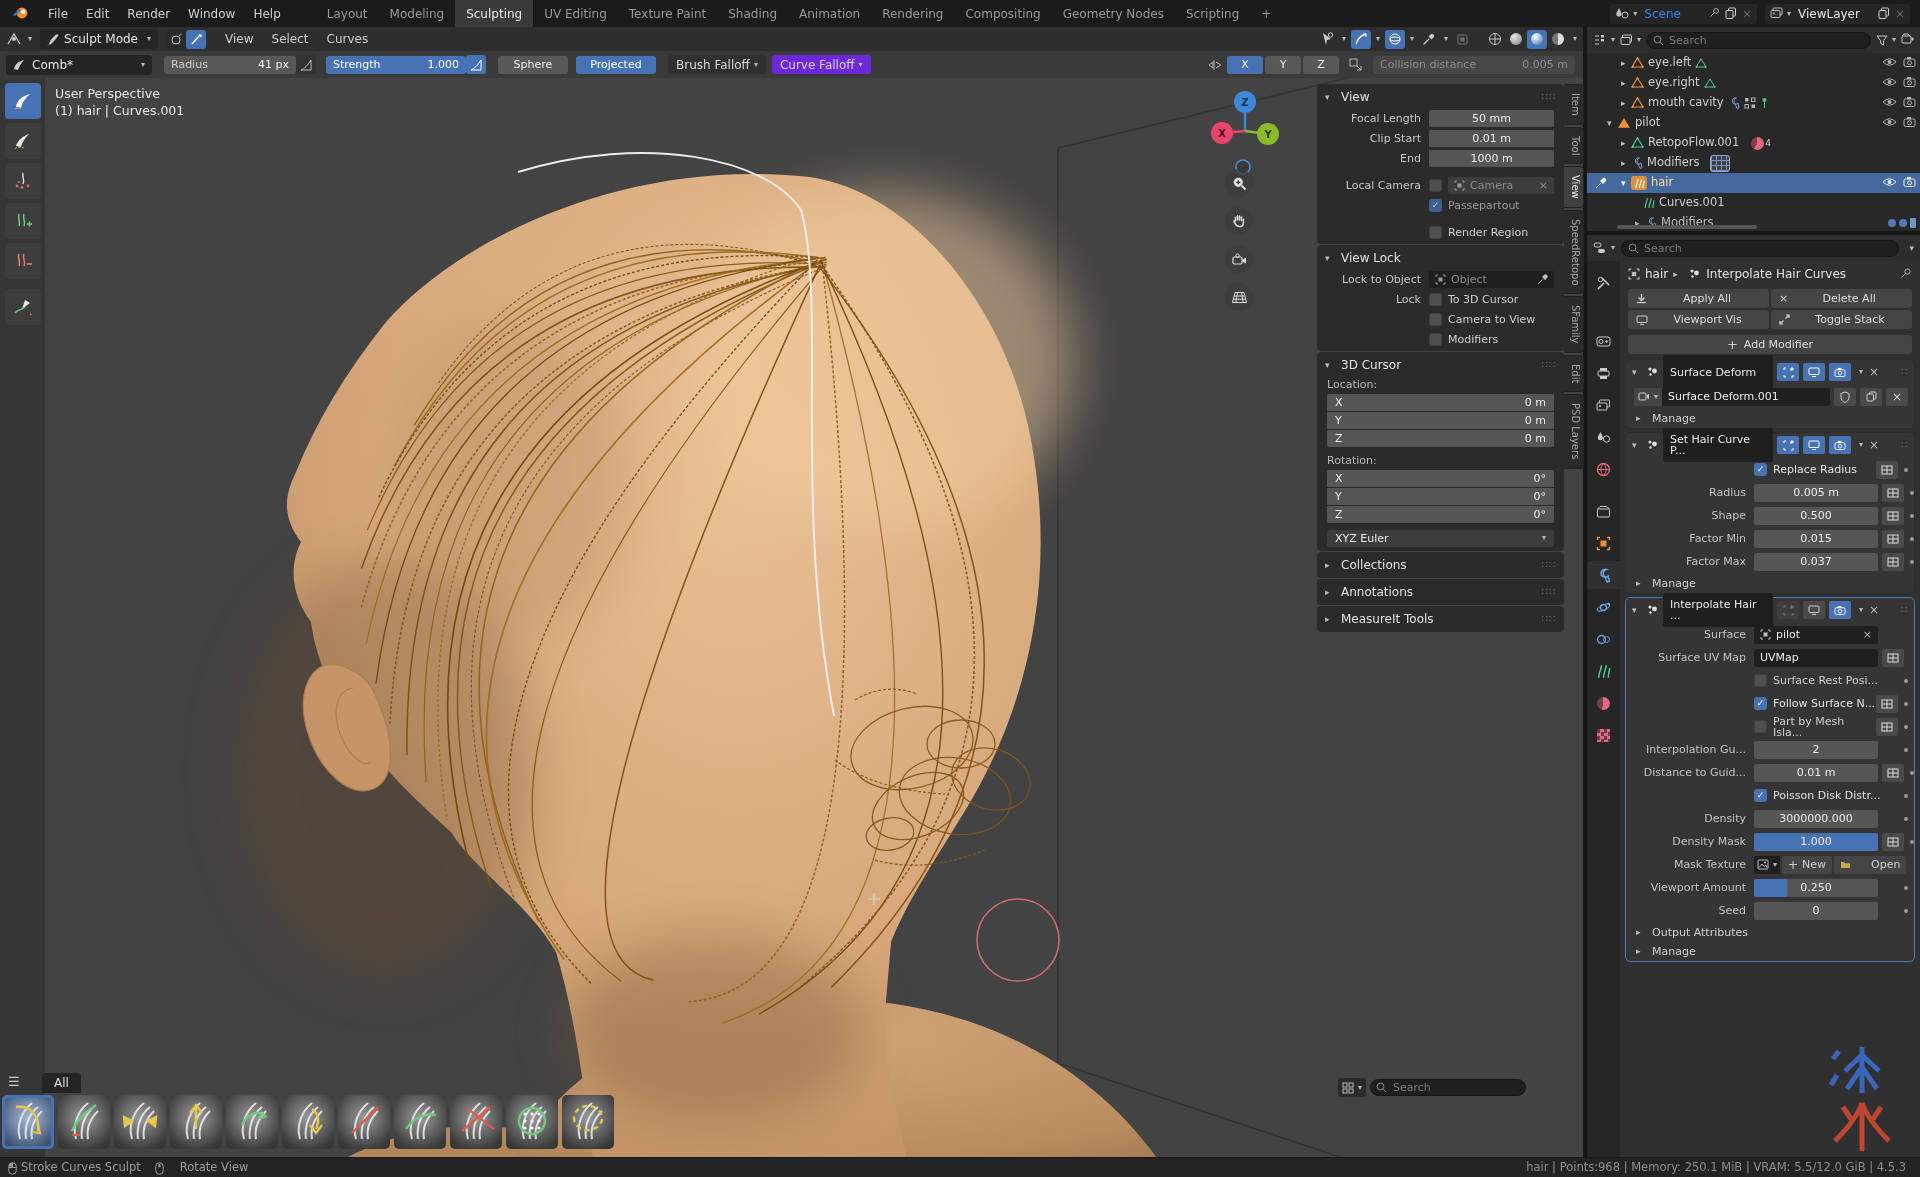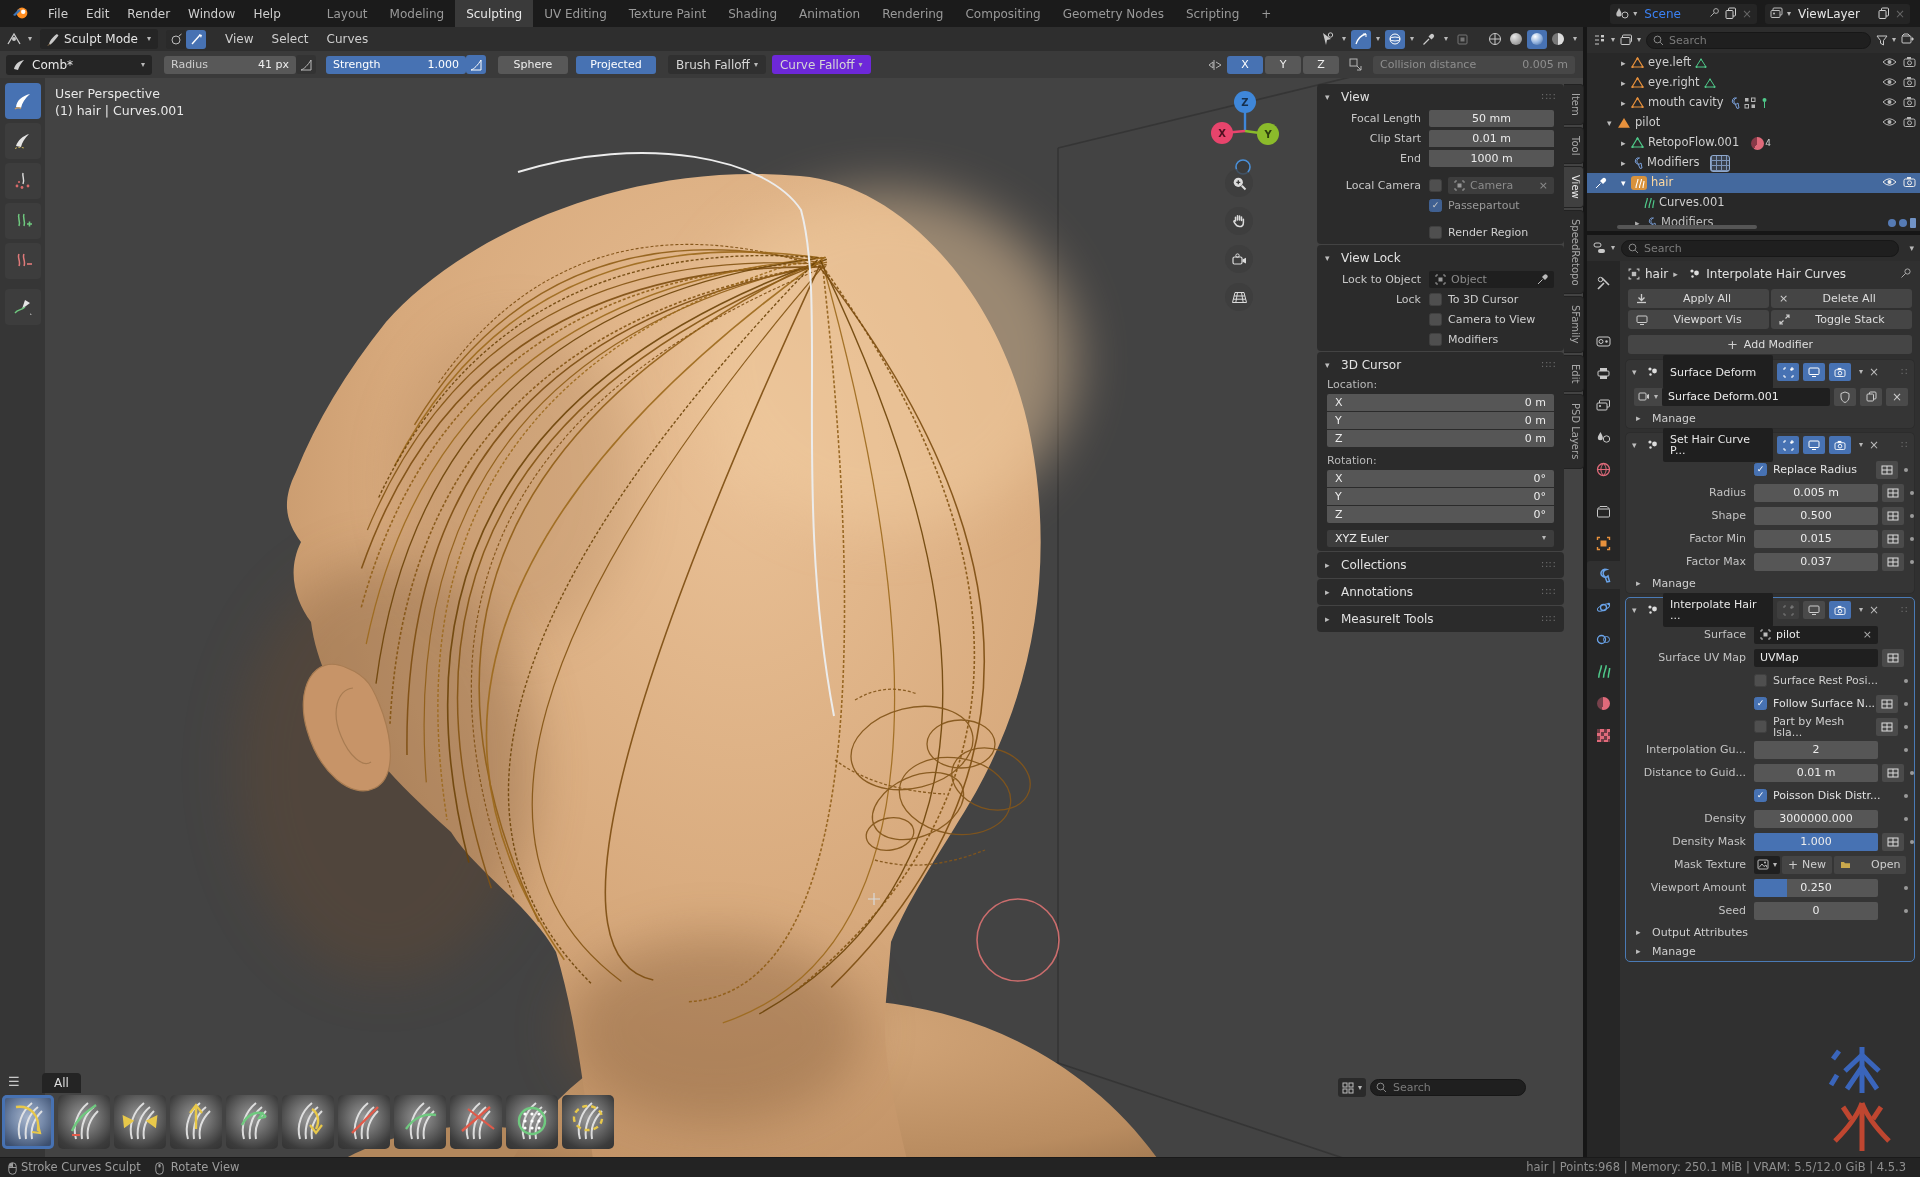--- a/index.html
+++ b/index.html
@@ -1480,21 +1480,21 @@
 
   <div id="status" class="abs">
     <span class="flex" style="margin-left:8px;gap:4px">
       <svg width="9" height="13" viewBox="0 0 9 13">
           <rect x="0.8" y="0.8" width="7.4" height="11.4" rx="3.4" fill="none" stroke="#9c9c9c"></rect>
           <path d="M0.8 5.5 H8.2 M4.5 0.8 V5.5" stroke="#9c9c9c"></path>
           <path d="M1 4.8 V3.8 A3.4 3.4 0 0 1 4.4 1 L4.4 4.8Z" fill="#9c9c9c"></path>
         </svg>
       <span class="txt">Stroke Curves Sculpt</span>
     </span>
-    <span class="flex" style="margin-left:14px;gap:7px">
+    <span class="flex" style="margin-left:14px;gap:16px">
       <svg width="9" height="13" viewBox="0 0 9 13">
           <rect x="0.8" y="0.8" width="7.4" height="11.4" rx="3.4" fill="none" stroke="#9c9c9c"></rect>
           <rect x="3.4" y="2" width="2.2" height="3.6" rx="1.1" fill="#9c9c9c"></rect>
         </svg>
       <span class="txt">Rotate View</span>
     </span>
     <span class="txt" style="margin-left:auto;margin-right:14px;color:#8f8f8f">hair | Points:968 | Memory: 250.1 MiB | VRAM: 5.5/12.0 GiB | 4.5.3</span>
   </div>
 
 </div>

